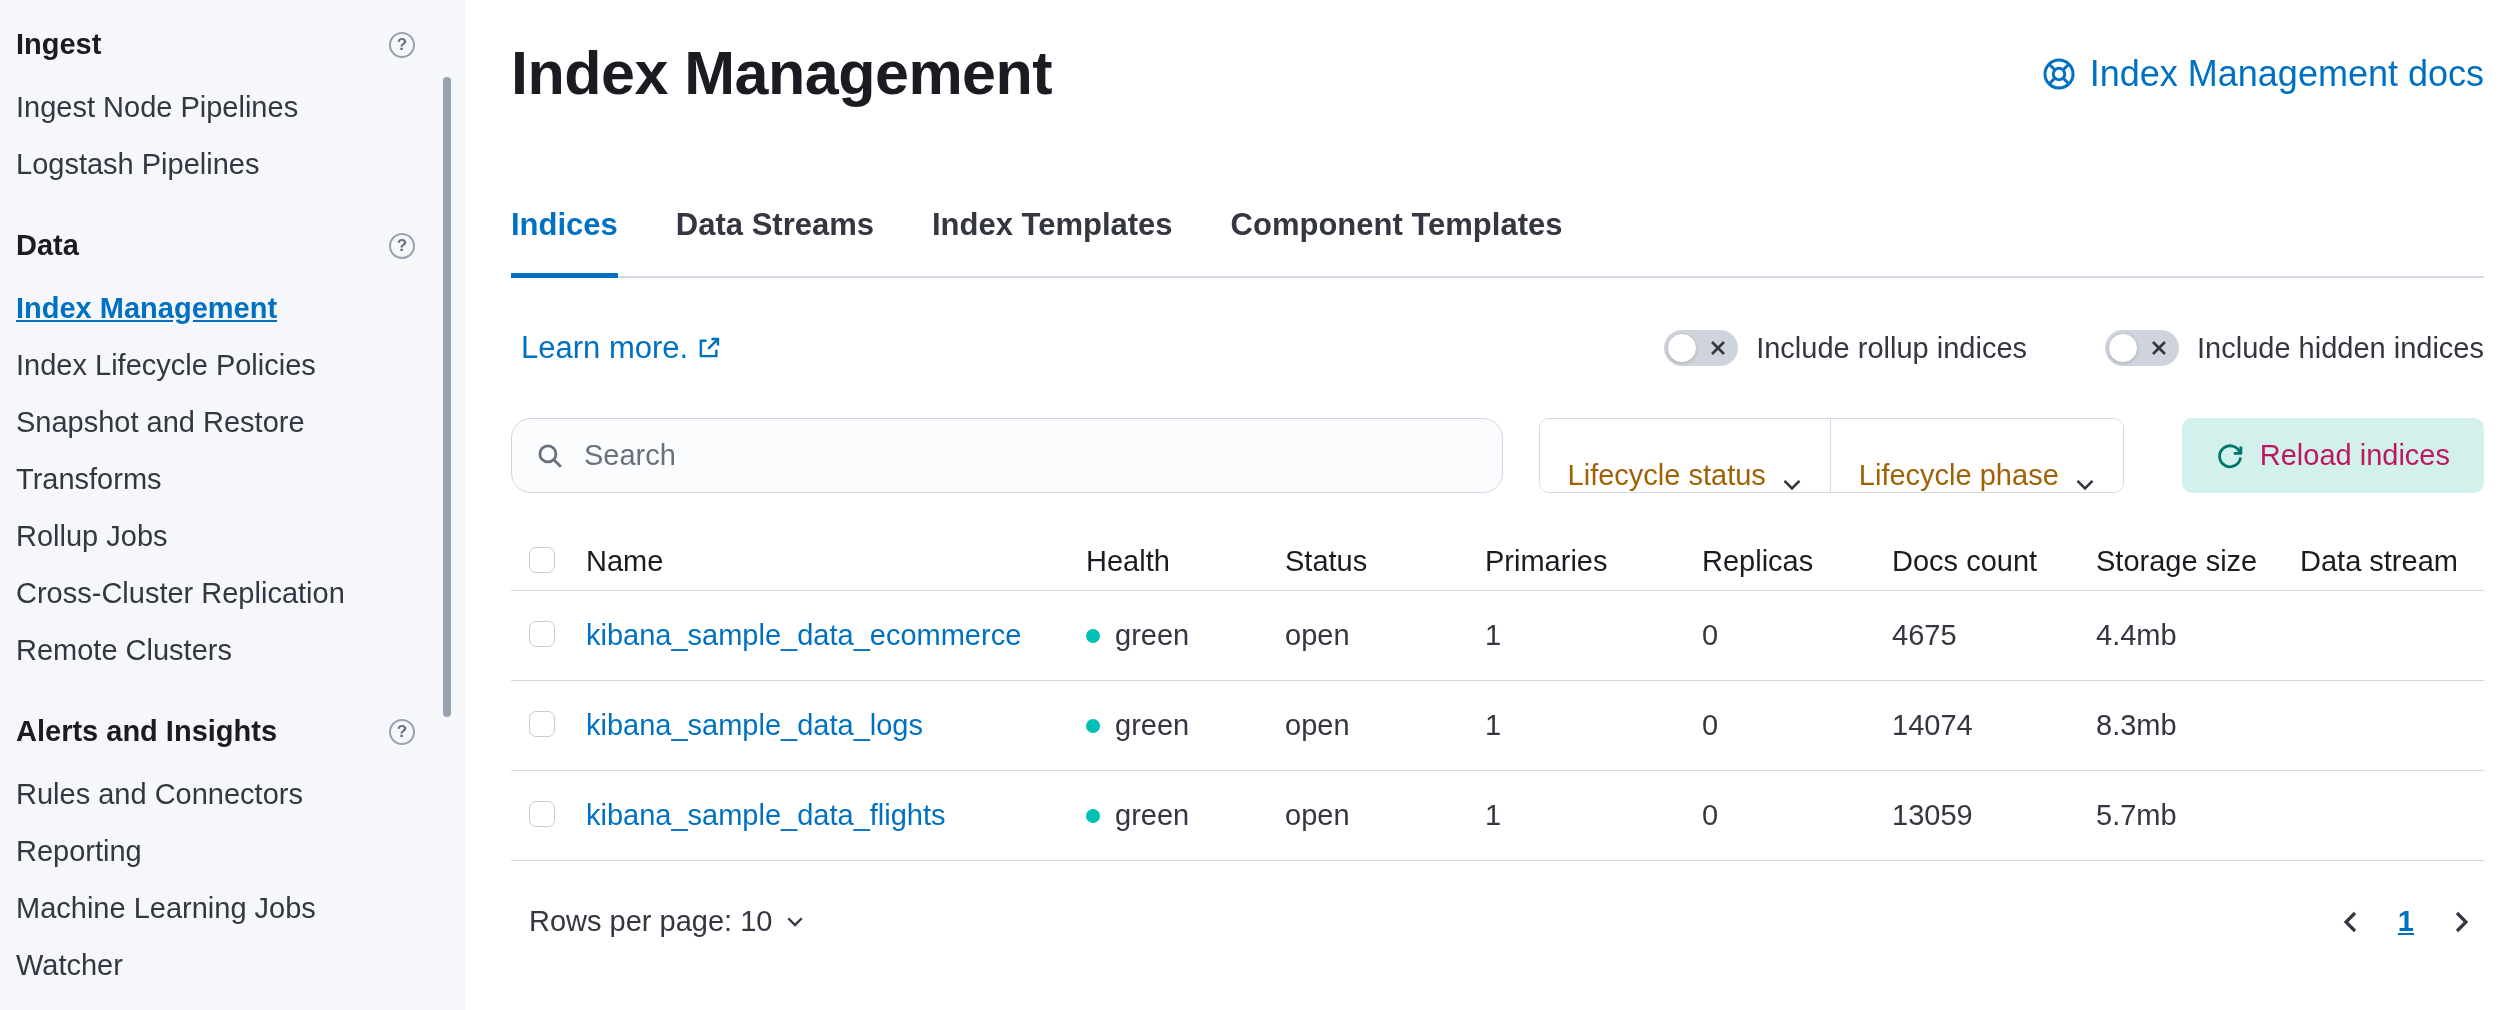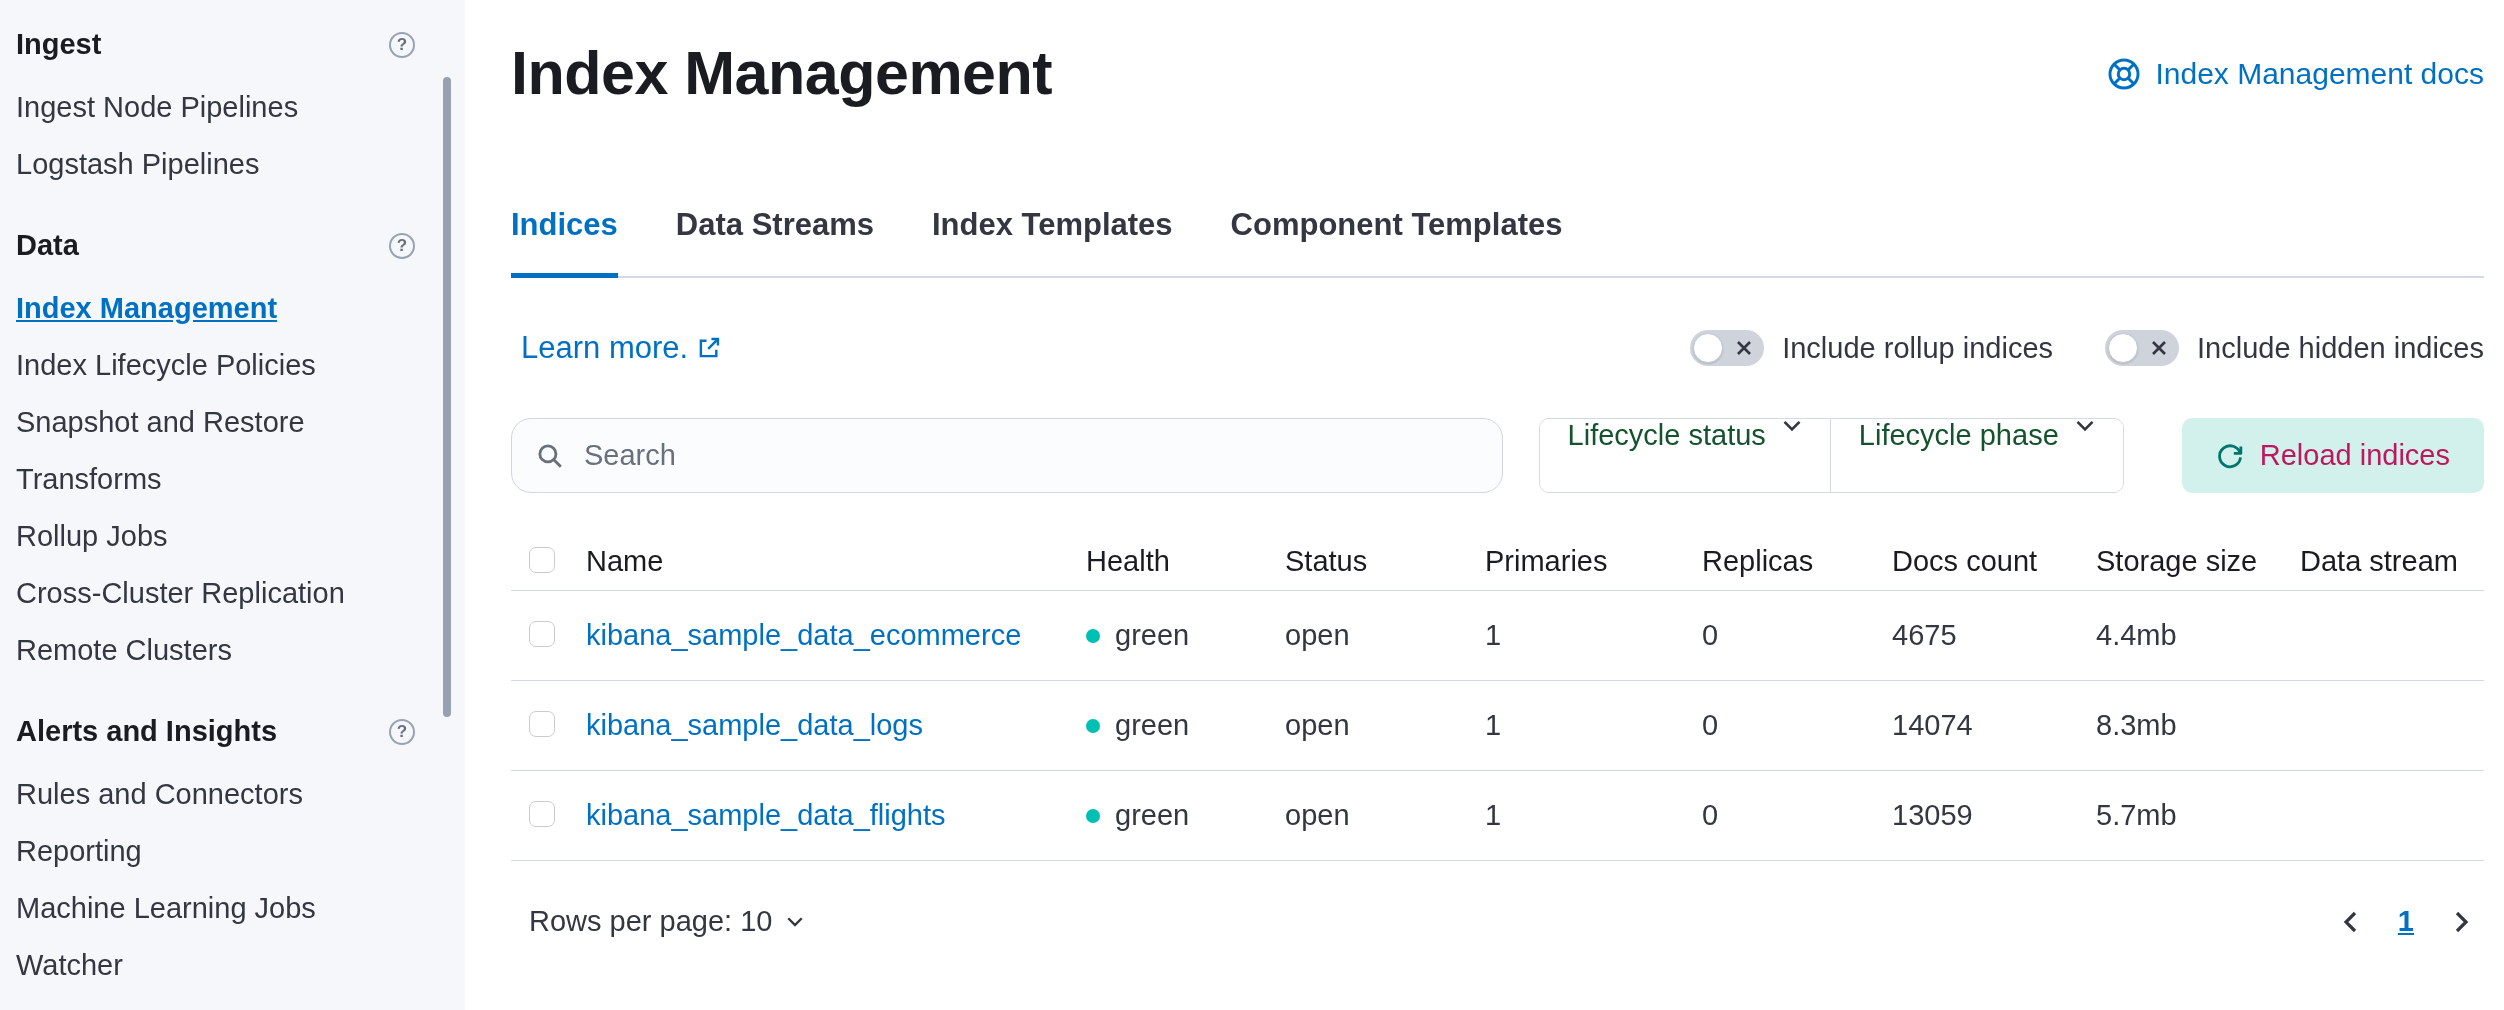--- a/index.html
+++ b/index.html
@@ -36,34 +36,34 @@
     background: #97a2b0; border-radius: 4px;
   }
 
   
   .main { flex: 1; padding: 36px 20px 0 46px; min-width: 0; }
 
   .header-row { display: flex; justify-content: space-between; align-items: center; }
   .page-title { margin: 0; font-size: 61px; font-weight: 700; color: #1a1c21; line-height: 75px; letter-spacing: -0.5px; }
   .docs-link {
     display: inline-flex; align-items: center; gap: 14px;
-    color: #0071c2; font-size: 30px; font-weight: 500; cursor: pointer; text-decoration: none;
+    color: #0071c2; font-size: 36px; font-weight: 500; cursor: pointer; text-decoration: none;
   }
 
   .tabs { display: flex; gap: 58px; margin-top: 96px; border-bottom: 2px solid #d3dae6; }
   .tab {
     font-size: 31px; font-weight: 600; color: #343741;
     padding-bottom: 30px; margin-bottom: -2px; border-bottom: 5px solid transparent; cursor: pointer;
   }
   .tab.active { color: #0071c2; border-bottom-color: #0071c2; }
 
   .desc-row { margin-top: 52px; display: flex; justify-content: space-between; align-items: center; }
   .desc-text { font-size: 31px; color: #343741; display: inline-flex; align-items: center; }
   .learn-more { color: #0071c2; margin-left: 10px; display: inline-flex; align-items: center; gap: 8px; cursor: pointer; text-decoration: none; font-size: 31px; }
-  .toggles { display: flex; align-items: center; gap: 52px; }
+  .toggles { display: flex; align-items: center; gap: 78px; }
   .toggle { display: flex; align-items: center; gap: 18px; cursor: pointer; }
   .switch {
     position: relative; width: 74px; height: 36px; border-radius: 18px;
     background: #cfd3dc; flex-shrink: 0; display: inline-block;
   }
   .switch-thumb {
     position: absolute; left: 3px; top: 3px; width: 30px; height: 30px; border-radius: 50%;
     background: #ffffff; border: 1px solid #c2c7d0; box-shadow: 0 1px 2px rgba(0,0,0,0.15);
   }
   .switch-cross { position: absolute; right: 11px; top: 9px; }
@@ -78,22 +78,22 @@
     width: 100%; height: 100%; border: none; outline: none; background: transparent;
     font-family: inherit; font-size: 29px; color: #343741; padding: 0 20px 0 72px;
   }
   .search-box input::placeholder { color: #69707d; }
   .search-icon { position: absolute; left: 24px; top: 23px; }
   .filter-group {
     display: flex; margin-left: 36px; height: 75px;
     border: 1px solid #d3dae6; border-radius: 10px; background: #ffffff; overflow: hidden;
   }
   .filter-btn {
-    display: inline-flex; align-items: flex-start; gap: 16px; padding: 0 28px;
-    font-size: 29px; color: #14532d; background: #ffffff; border: none; cursor: pointer;
+    display: inline-flex; align-items: flex-end; gap: 16px; padding: 0 28px;
+    font-size: 29px; color: #a16207; background: #ffffff; border: none; cursor: pointer;
     font-family: inherit;
   }
   .filter-btn + .filter-btn { border-left: 1px solid #d3dae6; }
   .reload-btn {
     margin-left: 58px; height: 75px; padding: 0 34px; border: none; border-radius: 10px;
     background: #d3f1ec; color: #be185d; font-size: 29px; font-weight: 500;
     display: inline-flex; align-items: center; gap: 16px; cursor: pointer; font-family: Liberation Sans, sans-serif;
   }
 
   

